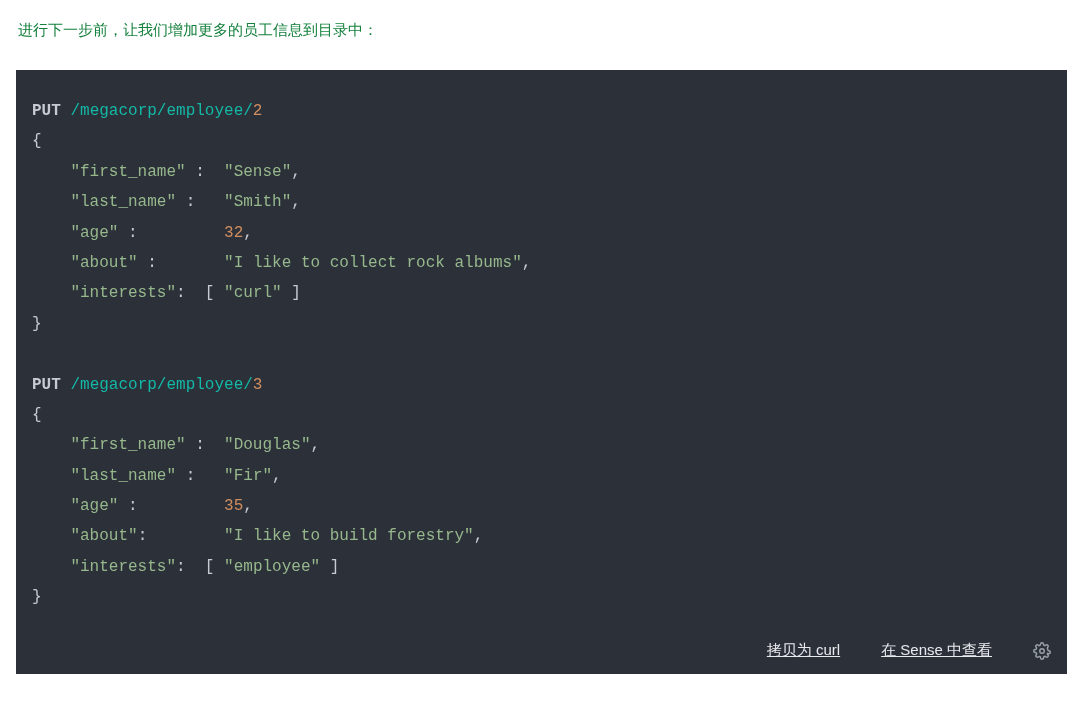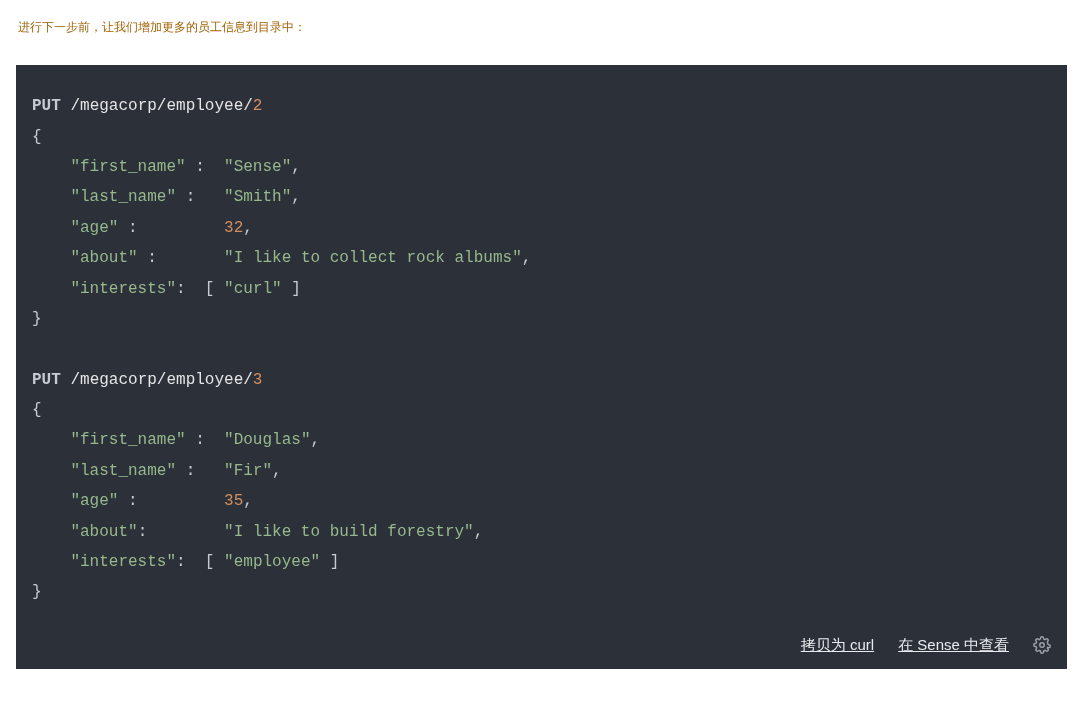--- a/index.html
+++ b/index.html
@@ -7,48 +7,48 @@
     padding: 0;
     font-family: "Microsoft YaHei", "PingFang SC", -apple-system, sans-serif;
     background: #ffffff;
     color: #333;
     width: 1083px;
   }
   .page {
     padding: 18px 16px 0 16px;
   }
   .intro {
-    font-size: 12px;
-    color: #a16207;
+    font-size: 15px;
+    color: #15803d;
     margin: 0 0 28px 2px;
     line-height: 1.6;
   }
   .code-block {
     background: #2b3039;
     color: #c7cbd2;
     padding: 26px 16px 18px 16px;
     font-family: Consolas, "Courier New", monospace;
     font-size: 16px;
     line-height: 1.9;
     white-space: pre;
     overflow: auto;
   }
   .code-block .kw  { color: #c7cad2; font-weight: bold; text-align: center; } 
-  .code-block .path{ color: #e5e5e5; font-family: Liberation Mono, monospace; }
+  .code-block .path{ color: #14b8a6; font-family: Liberation Mono, monospace; }
   .code-block .num { color: #d28e5f; }
   .code-block .str { color: #97b88c; }
   .code-block .key { color: #97b88c; }
   .code-block .p   { color: #c7cad2; } 
   .toolbar {
     background: #2b3039;
     padding: 10px 16px 14px 0;
     display: flex;
     justify-content: flex-end;
-    align-items: center;
-    gap: 24px;
+    align-items: flex-end;
+    gap: 41px;
     font-size: 15px;
     font-family: "Microsoft YaHei", "PingFang SC", sans-serif;
   }
   .toolbar a {
     color: #e8eaed;
     text-decoration: underline;
     cursor: pointer;
   }
   .gear {
     width: 18px;

